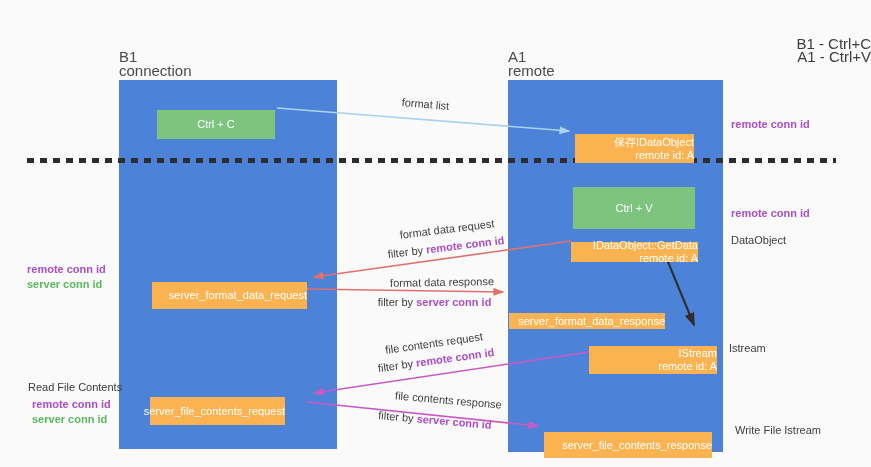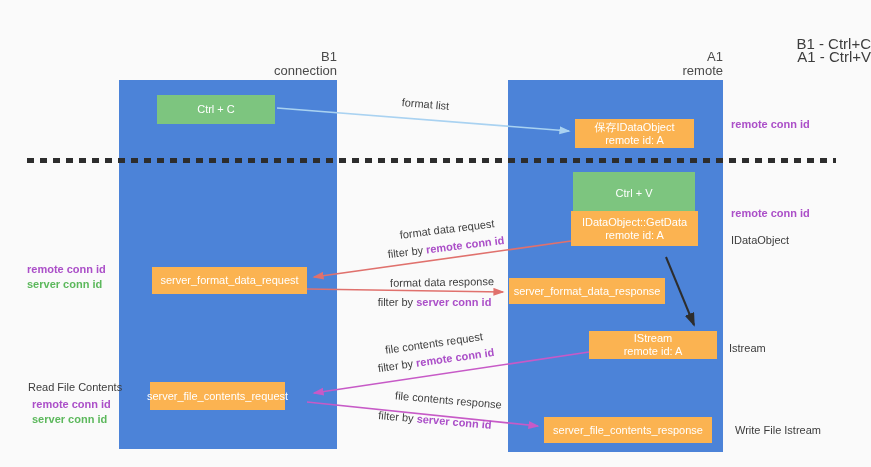--- a/index.html
+++ b/index.html
@@ -1,26 +1,26 @@
 <!DOCTYPE html>
 <html><head>
 <meta charset="utf-8">
 <style>
   html,body{margin:0;padding:0;background:#fafafa;}
   #canvas{position:relative;width:871px;height:467px;background:#fafafa;
           font-family:"Liberation Sans",sans-serif;overflow:hidden;}
   .title{position:absolute;left:0;width:871px;text-align:right;
          font-size:15px;color:#3d3d3d;margin-top:28px;}
   .lane{position:absolute;background:#4c83d8;}
-  .lane-header{position:absolute;text-align:right;font-size:13px;
+  .lane-header{position:absolute;text-align:left;font-size:15px;
                line-height:14px;color:#4a4a4a;}
   .box{position:absolute;display:flex;flex-direction:column;align-items:center;
        justify-content:center;color:#ffffff;font-size:11px;line-height:13px;
-       text-align:center;white-space:nowrap;}
-  .orange{background:#fbb351;}
+       text-align:center;white-space:nowrap;margin-top:15px;}
+  .orange{background:#fbb351;align-items:flex-end;}
   .green{background:#7dc57f;}
   .sidelabel{position:absolute;font-size:11px;color:#3c3c3c;white-space:nowrap;
              line-height:15px;}
   .purple{color:#ab4fc8;font-weight:bold;}
   .greentxt{color:#5cb85c;font-weight:bold;}
   .arrowlabel{position:absolute;font-size:11px;color:#3e3e3e;white-space:nowrap;
               text-align:center;transform-origin:center;}
   .dashline{position:absolute;left:27px;top:158px;width:809px;height:5px;
             background:repeating-linear-gradient(90deg,#2d2d2d 0 7px,transparent 7px 13px);}
   #arrows{position:absolute;left:0;top:0;pointer-events:none;}
@@ -77,30 +77,30 @@
 
   <div class="box orange" style="left:575px;top:119px;width:119px;height:29px">
     <span>保存IDataObject</span>
     <span>remote id: A</span>
   </div>
 
   <div class="box green" style="left:573px;top:172px;width:122px;height:42px">
     <span>Ctrl + V</span>
   </div>
 
-  <div class="box orange" style="left:571px;top:211px;width:127px;height:35px">
+  <div class="box orange" style="left:571px;top:227px;width:127px;height:20px">
     <span>IDataObject::GetData</span>
     <span>remote id: A</span>
   </div>
 
   <div class="box orange" style="left:152px;top:267px;width:155px;height:27px">
     <span>server_format_data_request</span>
   </div>
 
-  <div class="box orange" style="left:509px;top:278px;width:156px;height:26px">
+  <div class="box orange" style="left:509px;top:298px;width:156px;height:16px">
     <span>server_format_data_response</span>
   </div>
 
   <div class="box orange" style="left:589px;top:331px;width:128px;height:28px">
     <span>IStream</span>
     <span>remote id: A</span>
   </div>
 
   <div class="box orange" style="left:150px;top:382px;width:135px;height:28px">
     <span>server_file_contents_request</span>
@@ -127,21 +127,21 @@
     <span>filter by </span><span class="purple">remote conn id</span>
   </div>
 
   <div class="arrowlabel" style="left:391px;top:394px;width:115px;transform:rotate(5deg)">file contents response</div>
   <div class="arrowlabel" style="left:378px;top:414px;width:114px;transform:rotate(5deg)">
     <span>filter by </span><span class="purple">server conn id</span>
   </div>
 
   <div class="sidelabel purple" style="left:731px;top:117px">remote conn id</div>
   <div class="sidelabel purple" style="left:731px;top:206px">remote conn id</div>
-  <div class="sidelabel" style="left:731px;top:233px">IDataObject</div>
+  <div class="sidelabel" style="left:731px;top:233px">DataObject</div>
   <div class="sidelabel" style="left:729px;top:341px">Istream</div>
   <div class="sidelabel" style="left:735px;top:423px">Write File Istream</div>
 
   <div class="sidelabel" style="left:27px;top:262px">
     <div class="purple">remote conn id</div>
     <div class="greentxt">server conn id</div>
   </div>
   <div class="sidelabel" style="left:28px;top:380px">Read File Contents</div>
   <div class="sidelabel" style="left:32px;top:397px">
     <div class="purple">remote conn id</div>

